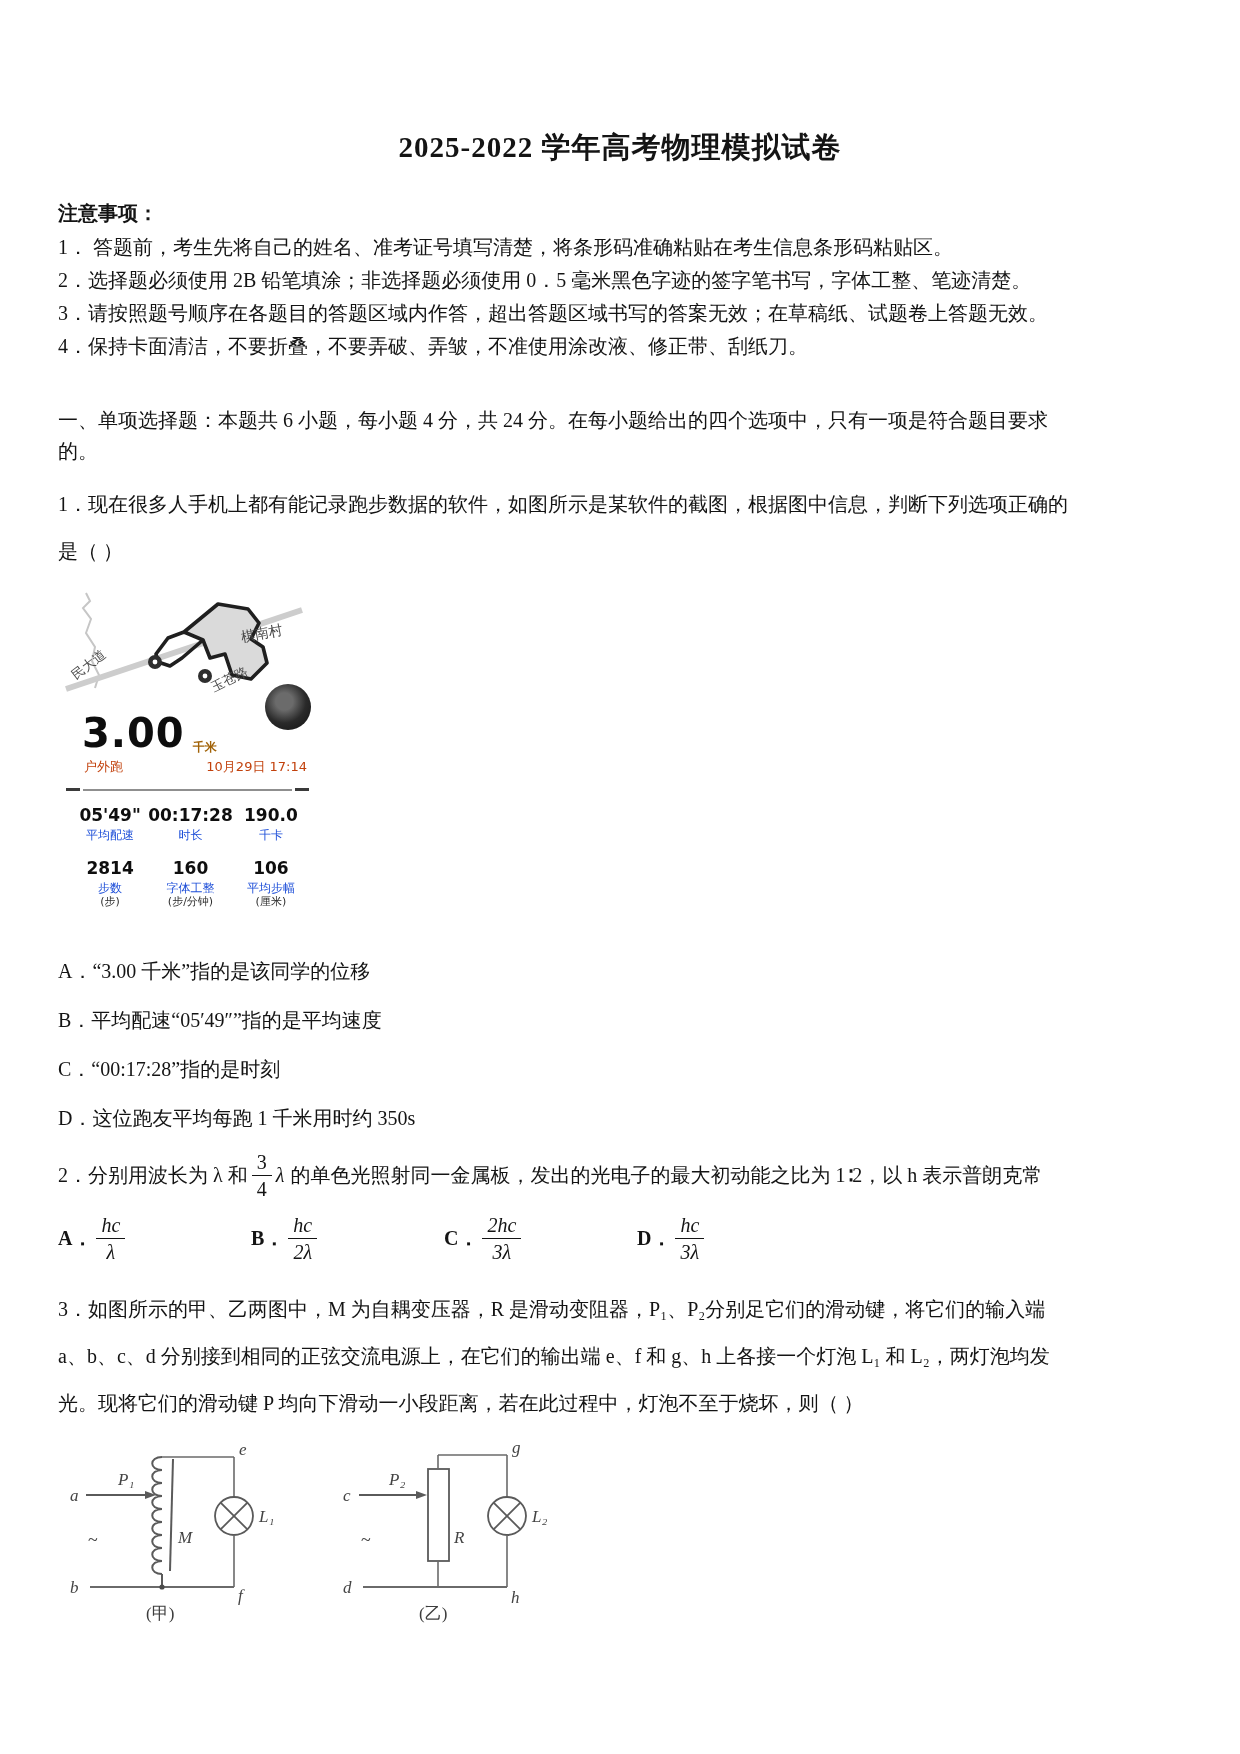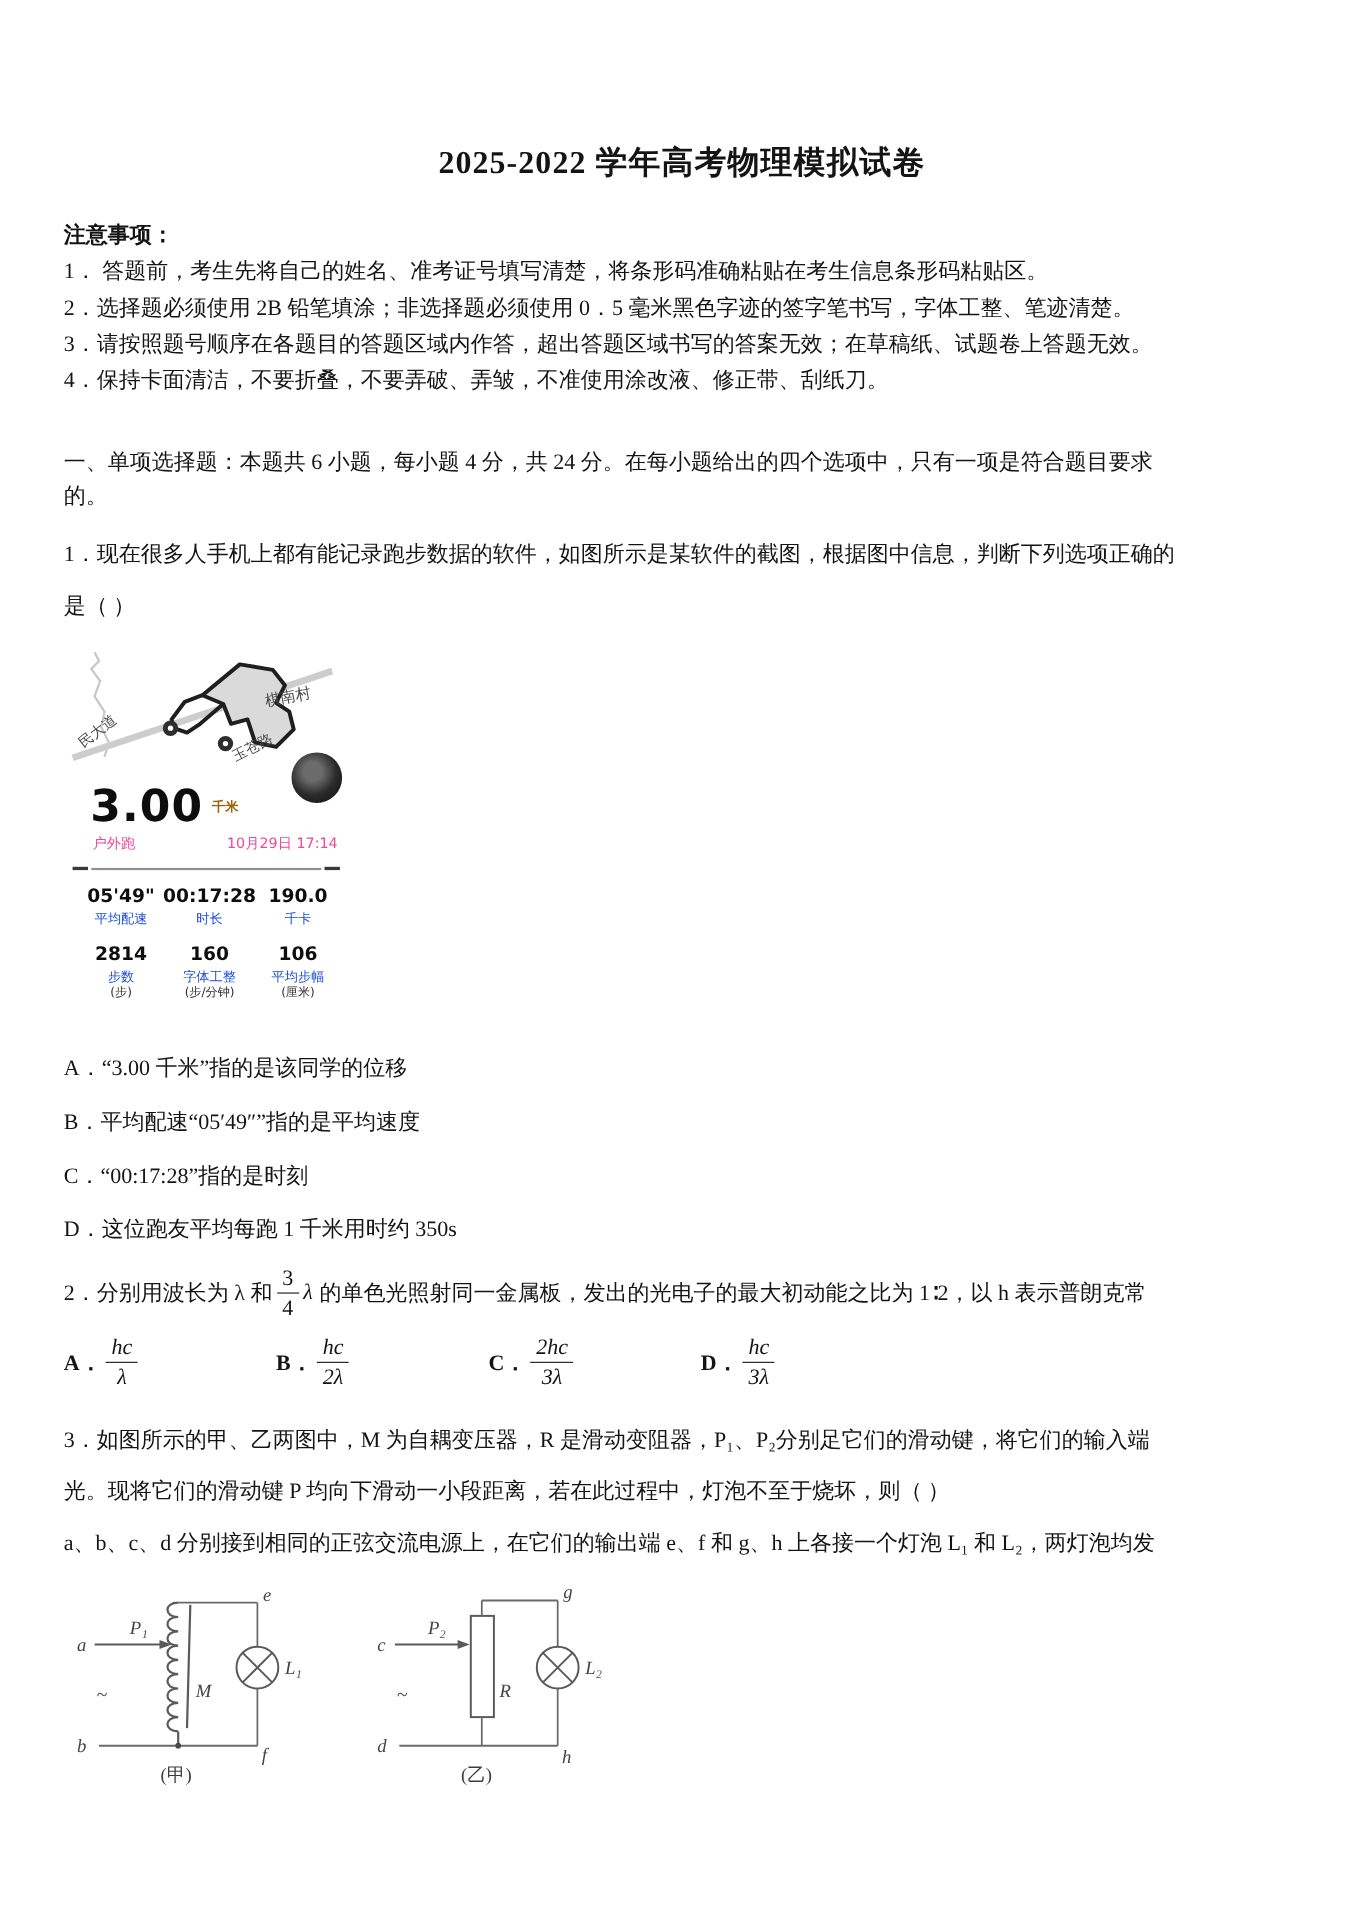--- a/index.html
+++ b/index.html
@@ -17,25 +17,25 @@
   .notice-item{line-height:33px;font-weight:500;}
   .section-heading{margin-top:42px;line-height:31px;font-weight:400;}
   .q-line{line-height:30px;font-weight:500;}
   .q1-l1{margin-top:22px;}
   .q1-l2{margin-top:17px;}
 
   
   .run-widget{position:relative;width:247px;margin:22px 0 0 6px;
     font-family:"DejaVu Sans","Liberation Sans",sans-serif;}
   .map-svg{display:block;}
-  .dist-row{margin-top:6px;display:flex;align-items:center;gap:8px;padding-left:18px;}
+  .dist-row{margin-top:6px;display:flex;align-items:flex-end;gap:8px;padding-left:18px;}
   .dist-value{font-size:40px;font-weight:800;letter-spacing:1px;color:#0d0d0d;}
   .dist-unit{font-size:12px;font-weight:700;color:#a16207;}
   .meta-row{display:flex;justify-content:space-between;align-items:center;
-    padding:2px 4px 0 20px;font-size:13px;color:#ec4899;}
+    padding:2px 4px 0 20px;font-size:13px;color:#c2410c;}
   .avatar{position:absolute;right:0px;top:96px;width:46px;height:46px;border-radius:50%;
     background:radial-gradient(circle at 42% 38%, #6b6b6b 0 22%, #2a2a2a 55%, #101010 100%);}
   .divider{display:flex;align-items:center;margin:12px 2px 0 2px;}
   .divider .cap{width:14px;height:3px;background:#3a3a3a;}
   .divider .bar{flex:1;height:2px;background:#8f8f8f;margin:0 3px;}
   .stats-grid{display:grid;grid-template-columns:1fr 1fr 1fr;row-gap:16px;
     margin-top:14px;padding:0 2px 0 8px;text-align:center;}
   .stat .v{font-size:17px;font-weight:800;color:#0e0e0e;}
   .stat .l{font-size:12px;color:#1d4ed8;margin-top:3px;line-height:14px;}
   .stat .s{font-size:11px;color:#2e2e2e;line-height:13px;}
@@ -194,22 +194,22 @@
       <span class="ol">D．</span>
       <span class="frac it">
         <span class="num">hc</span>
         <span class="den">3λ</span>
       </span>
     </div>
   </div>
 
   <div class="q3-block">
     <div class="q-line">3．如图所示的甲、乙两图中，M 为自耦变压器，R 是滑动变阻器，P₁、P₂分别足它们的滑动键，将它们的输入端</div>
+    <div class="q-line">a、b、c、d 分别接到相同的正弦交流电源上，在它们的输出端 e、f 和 g、h 上各接一个灯泡 L₁ 和 L₂，两灯泡均发</div>
     <div class="q-line">光。现将它们的滑动键 P 均向下滑动一小段距离，若在此过程中，灯泡不至于烧坏，则（      ）</div>
-    <div class="q-line">a、b、c、d 分别接到相同的正弦交流电源上，在它们的输出端 e、f 和 g、h 上各接一个灯泡 L₁ 和 L₂，两灯泡均发</div>
   </div>
 
   <div class="circuits">
 
     <svg class="circ-svg" width="235" height="185" viewBox="0 0 235 185">
       <path d="M100,14 c-13,0 -13,13 0,13 c-13,0 -13,13 0,13 c-13,0 -13,13 0,13 c-13,0 -13,13 0,13 c-13,0 -13,13 0,13 c-13,0 -13,13 0,13 c-13,0 -13,13 0,13 c-13,0 -13,13 0,13 c-13,0 -13,13 0,13" stroke="#5a5a5a" stroke-width="2" fill="none"></path>
       <line x1="111" y1="16" x2="108" y2="128" stroke="#5a5a5a" stroke-width="2"></line>
       <line x1="100" y1="14" x2="172" y2="14" stroke="#6a6a6a" stroke-width="1.6"></line>
       <line x1="172" y1="14" x2="172" y2="54" stroke="#6a6a6a" stroke-width="1.6"></line>
       <circle cx="172" cy="73" r="19" stroke="#5a5a5a" stroke-width="1.8" fill="none"></circle>

